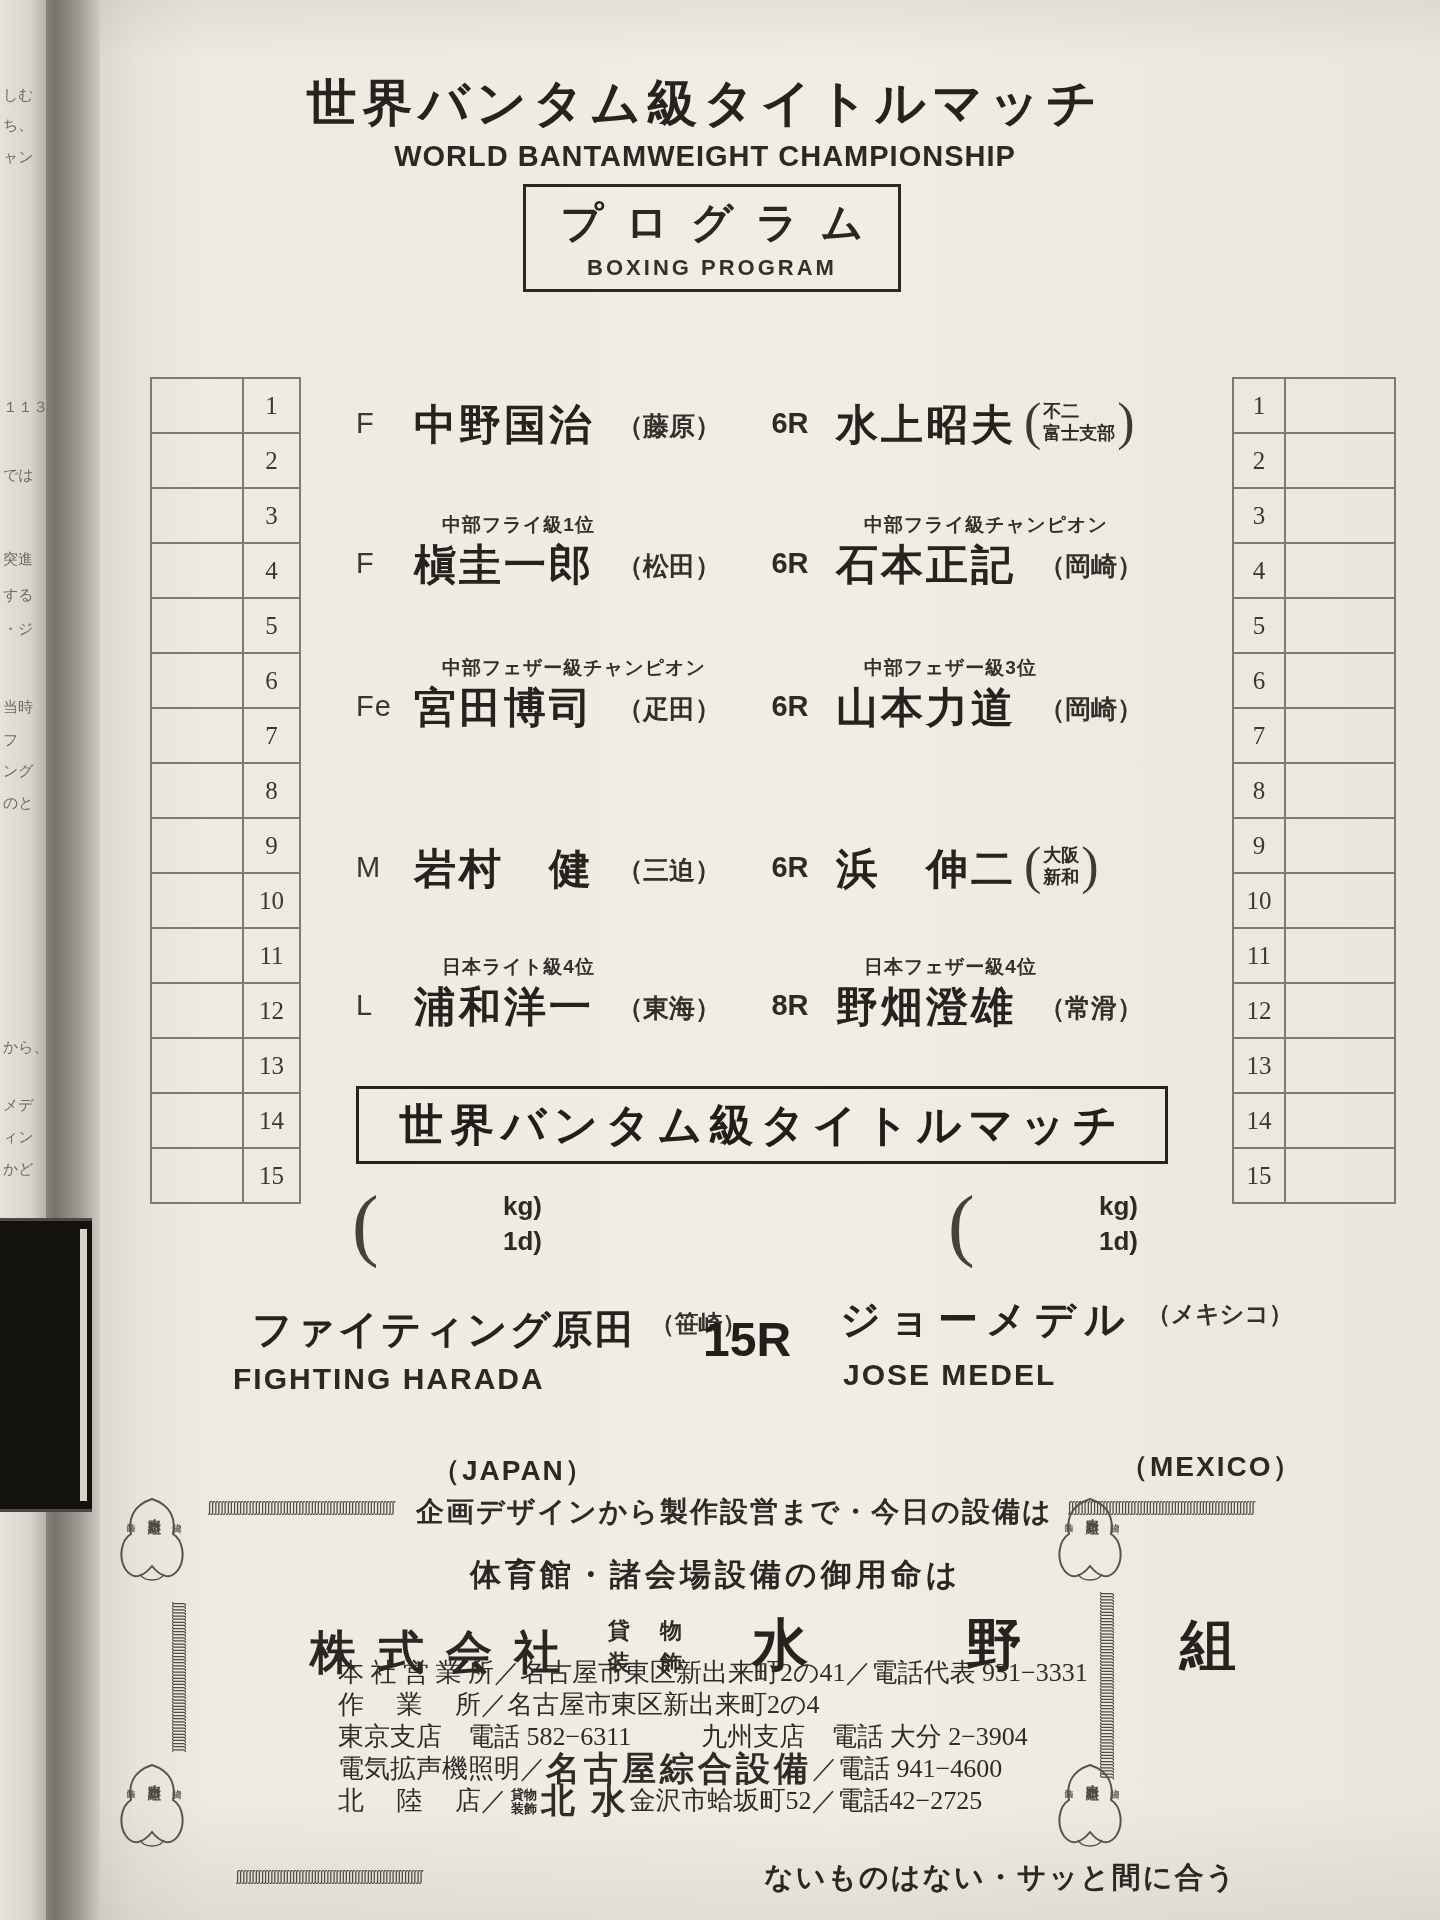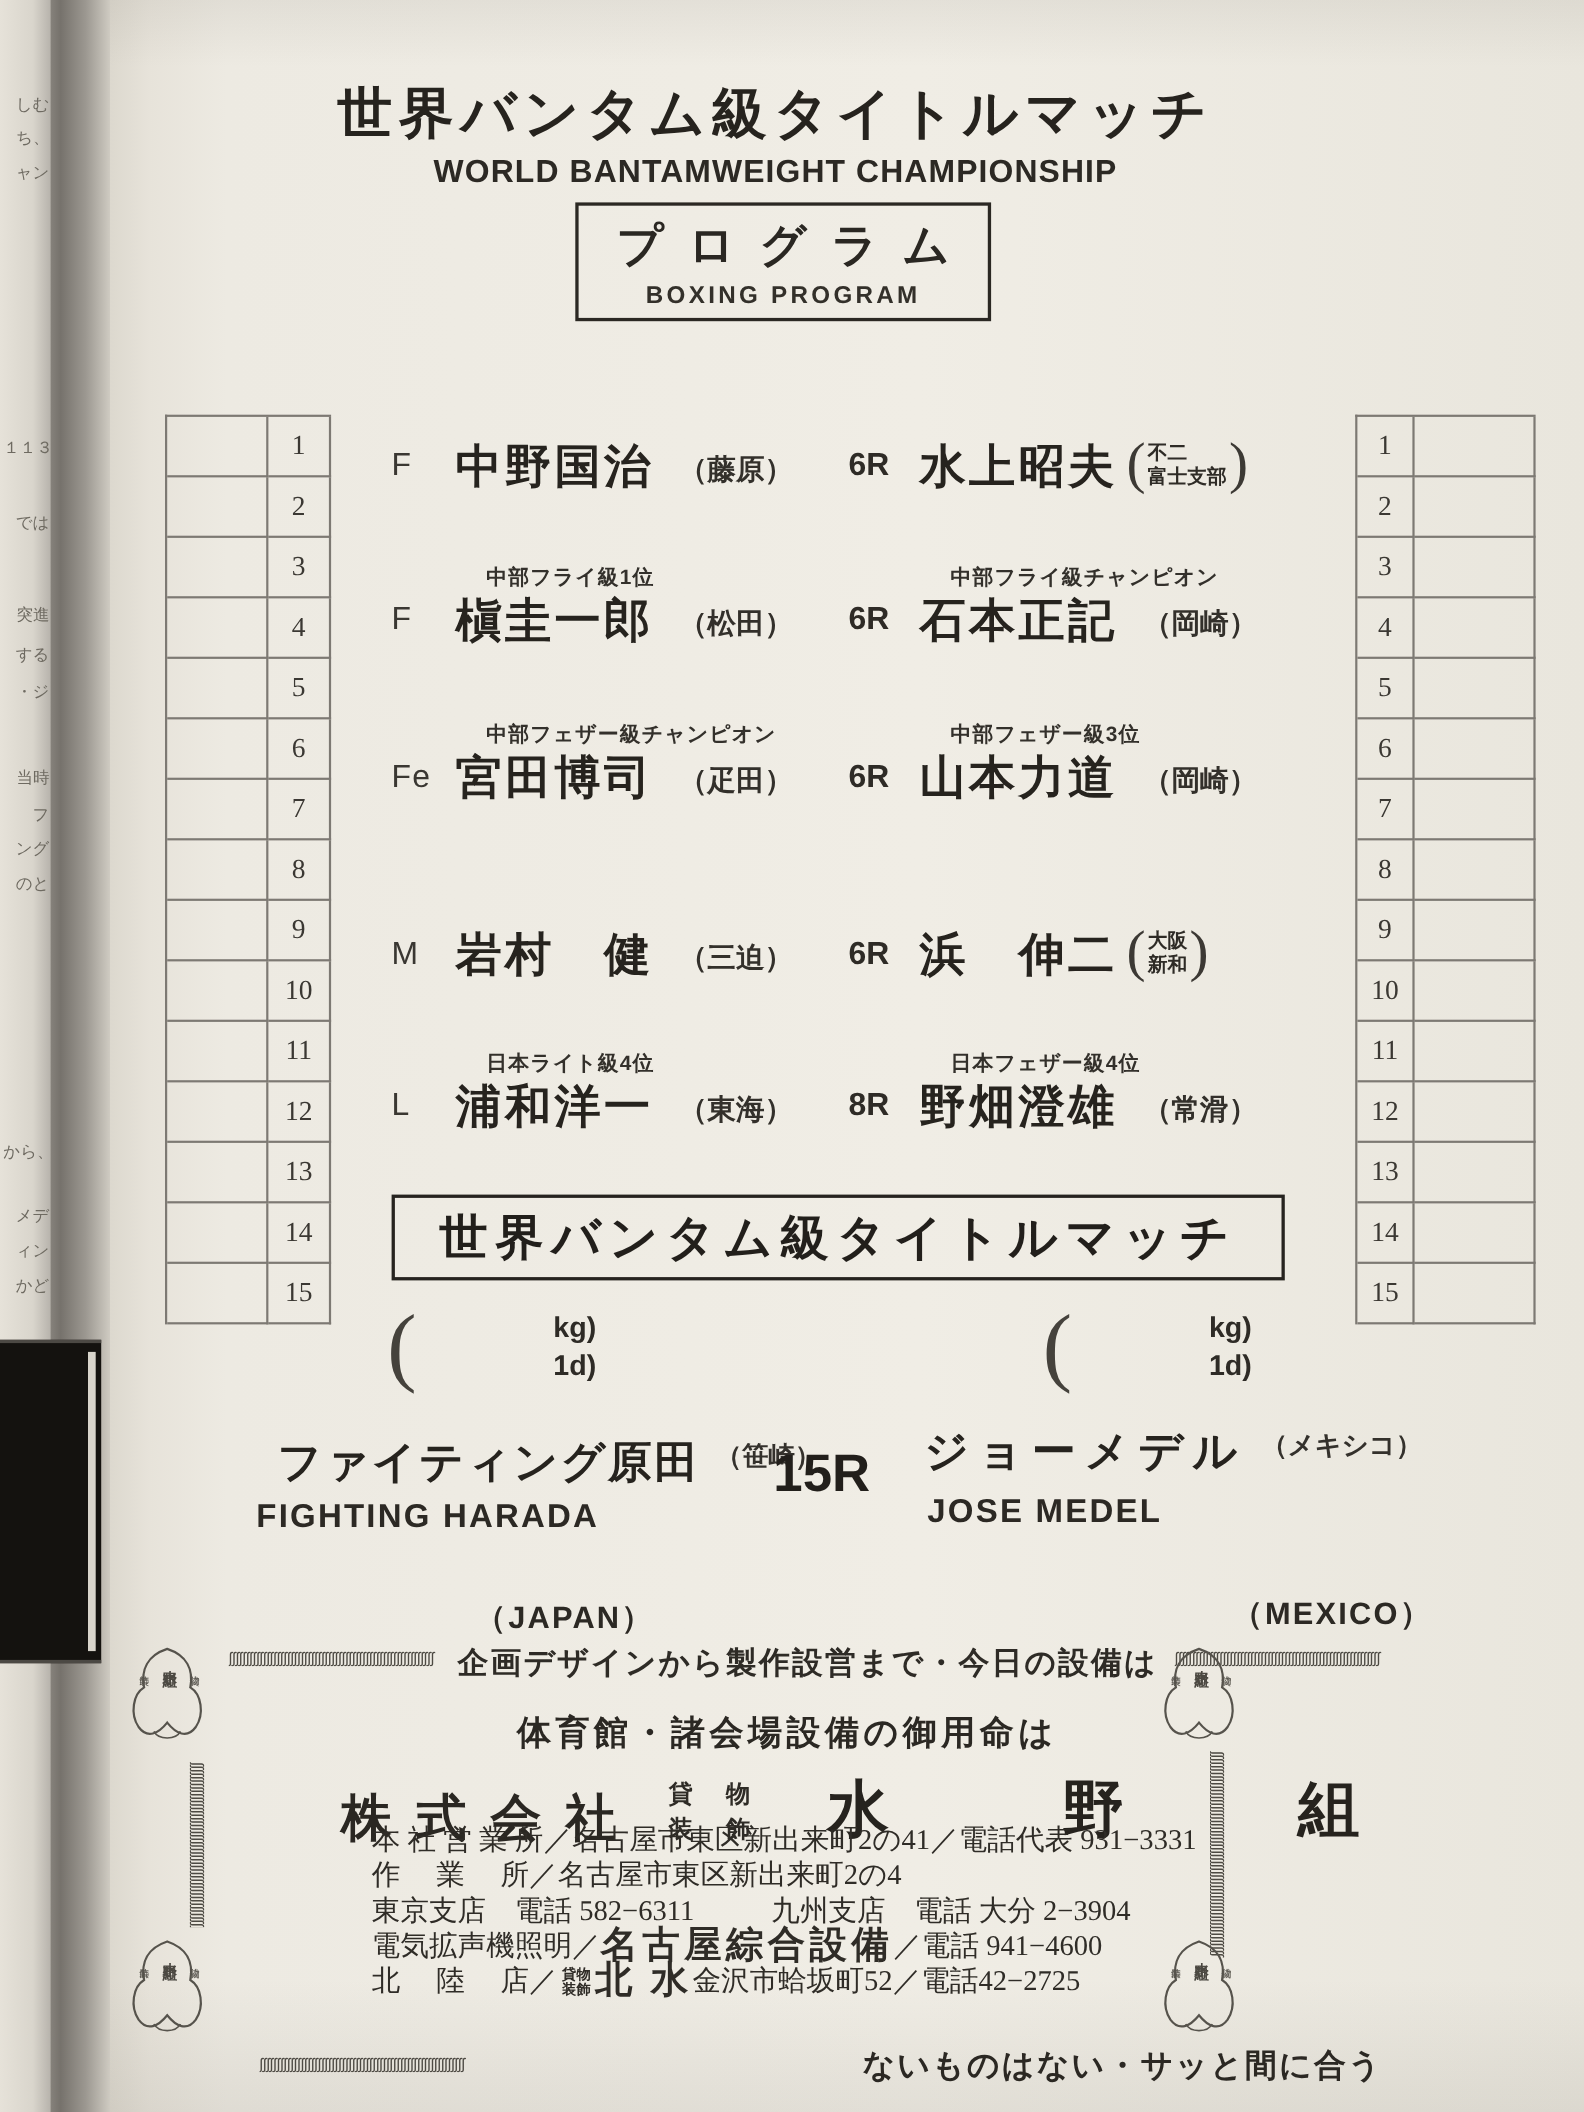--- a/index.html
+++ b/index.html
@@ -10,21 +10,21 @@
   
   .paper{position:absolute;left:96px;top:0;width:1344px;height:1920px;
     background:linear-gradient(90deg,#dbd7cd 0,#e7e3da 40px,#edeae2 110px,#f0ede5 55%,#e9e6dd 100%);}
   .paper::after{content:"";position:absolute;inset:0;
     background:linear-gradient(180deg,rgba(120,115,105,.10) 0,rgba(0,0,0,0) 60px,rgba(0,0,0,0) 1800px,rgba(120,115,105,.12) 100%);}
   .gutter{position:absolute;left:0;top:0;width:100px;height:100%;
     background:linear-gradient(90deg,#c9c5bc 0,#a5a19a 28%,#76726c 55%,#9c9891 78%,#cfcbc2 100%);}
   .opposite{position:absolute;left:0;top:0;width:46px;height:100%;
     background:linear-gradient(90deg,#e6e2d9 0,#d9d5cc 65%,#b7b3ac 100%);}
   .frag{position:absolute;left:3px;width:42px;overflow:hidden;white-space:nowrap;
-    font-family:Liberation Mono, monospace;font-size:15px;color:#6e6a61;text-align:right;}
+    font-family:Liberation Mono, monospace;font-size:15px;color:#6e6a61;}
   .photo{position:absolute;left:0;top:1218px;width:92px;height:288px;background:#14120f;
     border-top:3px solid #4c4944;border-bottom:3px solid #4c4944;}
   .photo::after{content:"";position:absolute;right:5px;top:8px;bottom:8px;width:7px;background:#d8d4cb;}
 
   
   .title-jp{position:absolute;left:300px;top:70px;width:810px;margin:0;text-align:center;
     font-size:50px;font-weight:700;letter-spacing:6px;color:#26231e;}
   .title-en{position:absolute;left:300px;top:140px;width:810px;text-align:center;
     font-size:29px;font-weight:700;letter-spacing:1px;color:#2c2924;}
   .program-box{position:absolute;left:523px;top:184px;width:372px;height:102px;
@@ -80,21 +80,21 @@
   .ad1{position:absolute;left:416px;top:1493px;width:640px;font-size:28px;font-weight:700;letter-spacing:2px;color:#2e2b26;white-space:nowrap;}
   .ad2{position:absolute;left:470px;top:1554px;width:520px;font-size:31px;font-weight:700;letter-spacing:4px;color:#2b2823;white-space:nowrap;}
   .co-prefix{position:absolute;left:310px;top:1622px;font-family:"Liberation Serif",serif;font-size:46px;font-weight:700;letter-spacing:22px;color:#2a2722;white-space:nowrap;}
   .co-serv{position:absolute;left:608px;top:1615px;font-size:22px;font-weight:700;letter-spacing:12px;line-height:1.45;color:#2e2b26;white-space:nowrap;}
   .co-name{position:absolute;left:752px;top:1608px;font-family:"Liberation Serif",serif;font-size:56px;font-weight:700;letter-spacing:158px;color:#26231e;white-space:nowrap;}
   .details{position:absolute;left:338px;top:1658px;width:800px;}
   .dline{display:flex;align-items:flex-end;height:32px;white-space:nowrap;font-family:"Liberation Serif",serif;font-size:26px;color:#2f2c27;}
   .dline .big{font-size:34px;font-weight:700;letter-spacing:4px;line-height:1;}
   .dline .gap{margin-left:70px;}
   .dline .dstack{font-size:13px;line-height:1.1;font-weight:700;margin:0 4px;align-self:center;}
-  .slogan{position:absolute;left:784px;top:1858px;font-size:29px;font-weight:700;letter-spacing:2px;color:#2b2823;white-space:nowrap;}
+  .slogan{position:absolute;left:764px;top:1858px;font-size:29px;font-weight:700;letter-spacing:2px;color:#2b2823;white-space:nowrap;}
 
   
   .crest{position:absolute;width:80px;height:98px;}
   .crest svg{position:absolute;inset:0;}
   .crest .cmain{position:absolute;left:33px;top:12px;writing-mode:vertical-rl;font-size:13px;font-weight:700;color:#4c4942;letter-spacing:2px;}
   .crest .cside{position:absolute;top:20px;writing-mode:vertical-rl;font-size:9px;color:#56534c;}
   .crest .cl{left:12px;} .crest .cr{left:58px;}
 </style>
 </head>
 <body>

